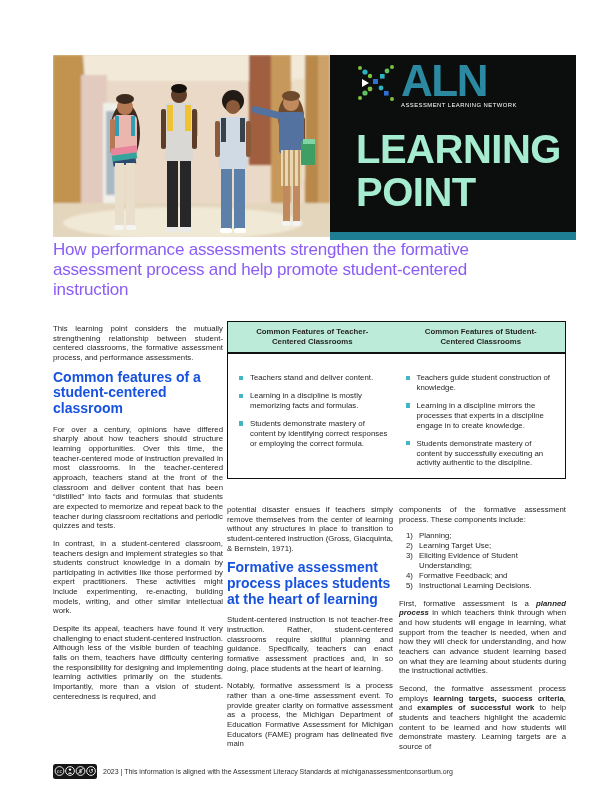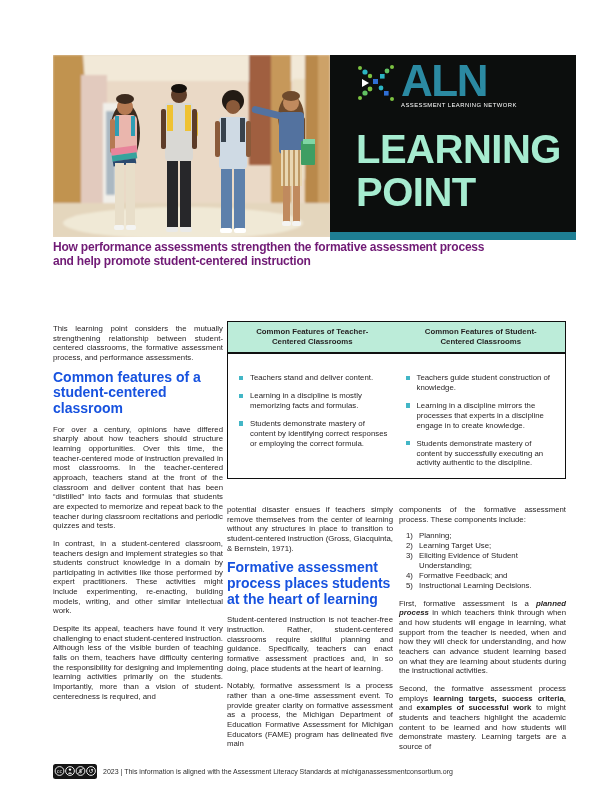--- a/index.html
+++ b/index.html
@@ -11,21 +11,21 @@
   .black-box{position:absolute;left:330px;top:55px;width:246px;height:177px;background:#0c0e0d;
              box-sizing:border-box;padding:8px 0 0 26px;}
   .teal-strip{position:absolute;left:330px;top:232px;width:246px;height:8px;background:#1e7e93;}
   .logo-row{display:flex;align-items:flex-start;gap:5px;}
   .logo-word{font-size:44px;font-weight:bold;color:#2b8aa2;line-height:0.82;letter-spacing:-1.5px;}
   .logo-sub{font-size:5.9px;color:#ffffff;letter-spacing:0.45px;margin-top:3px;white-space:nowrap;}
   .banner{margin-top:20px;font-size:40px;font-weight:bold;color:#a6ecd0;line-height:1.07;letter-spacing:-0.5px;}
 
   
   .title{position:absolute;left:53px;top:240px;width:432px;margin:0;
-         font-size:12px;font-weight:bold;color:#701a75;line-height:1.18;letter-spacing:-0.2px;}
+         font-size:17px;font-weight:normal;color:#8b5cf6;line-height:1.18;letter-spacing:-0.2px;}
 
   
   .col{position:absolute;box-sizing:border-box;}
   .col-left{left:53px;top:316px;width:170px;}
   .col-mid{left:227px;top:497px;width:166px;}
   .col-right{left:399px;top:497px;width:167px;}
   .col p{font-size:7.8px;line-height:1.24;margin:8px 0 7px;text-align:justify;}
   .col h2{font-size:14px;font-weight:bold;color:#1752df;line-height:1.12;margin:2px 0 5px;text-align:left;}
   .bi{font-weight:bold;font-style:italic;}
   .b{font-weight:bold;}
@@ -224,21 +224,21 @@
       <div class="numrow">
           <span class="n">4)</span>
           <span class="t">Formative Feedback; and</span>
         </div>
       <div class="numrow">
           <span class="n">5)</span>
           <span class="t">Instructional Learning Decisions.</span>
         </div>
     </div>
     <p><span>First, formative assessment is a </span><span class="bi">planned process</span><span> in which teachers think through when and how students will engage in learning, what support from the teacher is needed, when and how they will check for understanding, and how teachers can advance student learning based on what they are learning about students during the instructional activities.</span></p>
-    <p><span>Second, the formative assessment process employs </span><span class="b">learning targets, success criteria</span><span>, and </span><span class="b">examples of successful work</span><span> to might students and teachers highlight the academic content to be learned and how students will demonstrate mastery. Learning targets are a source of</span></p>
+    <p><span>Second, the formative assessment process employs </span><span class="b">learning targets, success criteria</span><span>, and </span><span class="b">examples of successful work</span><span> to help students and teachers highlight the academic content to be learned and how students will demonstrate mastery. Learning targets are a source of</span></p>
   </div>
 
   <div class="footer">
     <svg width="44" height="15" viewBox="0 0 44 15">
       <rect width="44" height="15" rx="2.5" fill="#161616"></rect>
       <circle cx="6.5" cy="7" r="4.4" fill="none" stroke="#ffffff" stroke-width="0.9"></circle>
       <text x="6.5" y="9" font-size="5" fill="#ffffff" text-anchor="middle" font-family="DejaVu Sans, sans-serif">cc</text>
       <circle cx="17" cy="7" r="4.4" fill="none" stroke="#ffffff" stroke-width="0.9"></circle>
       <circle cx="17" cy="5.6" r="1.2" fill="#ffffff"></circle>
       <path d="M14.9,9.8 a2.2,2 0 0 1 4.2,0 z" fill="#ffffff"></path>

